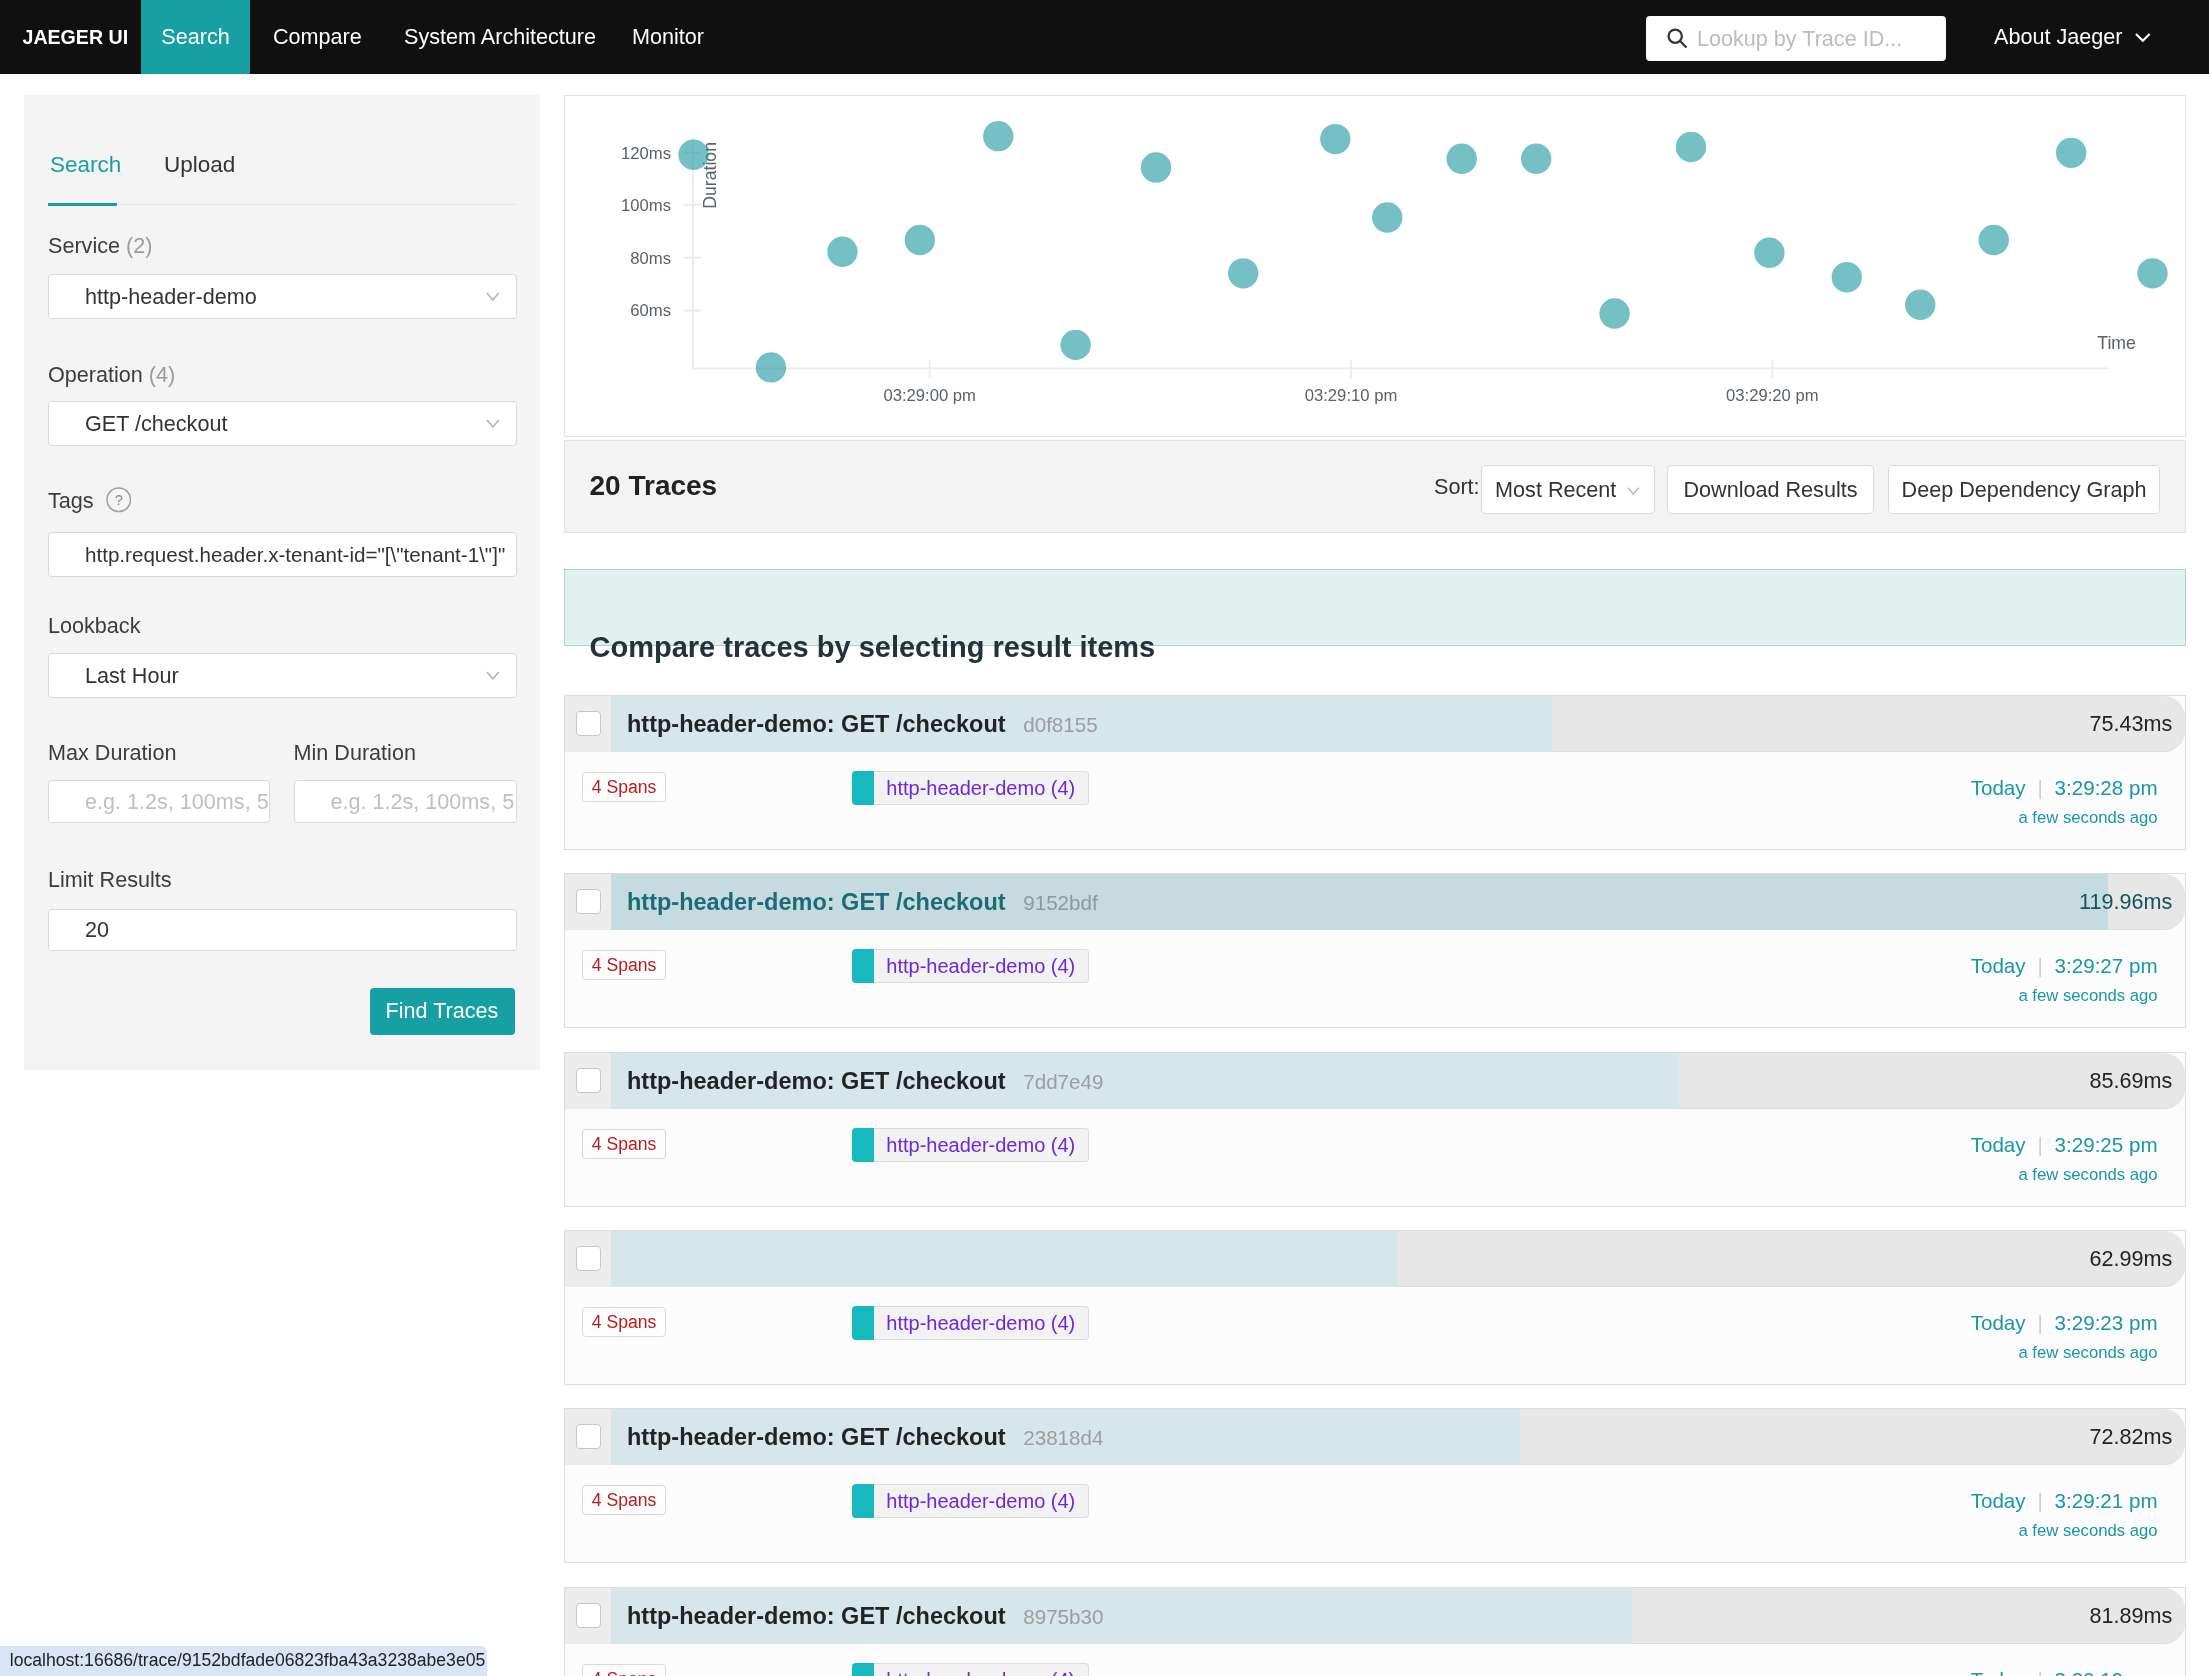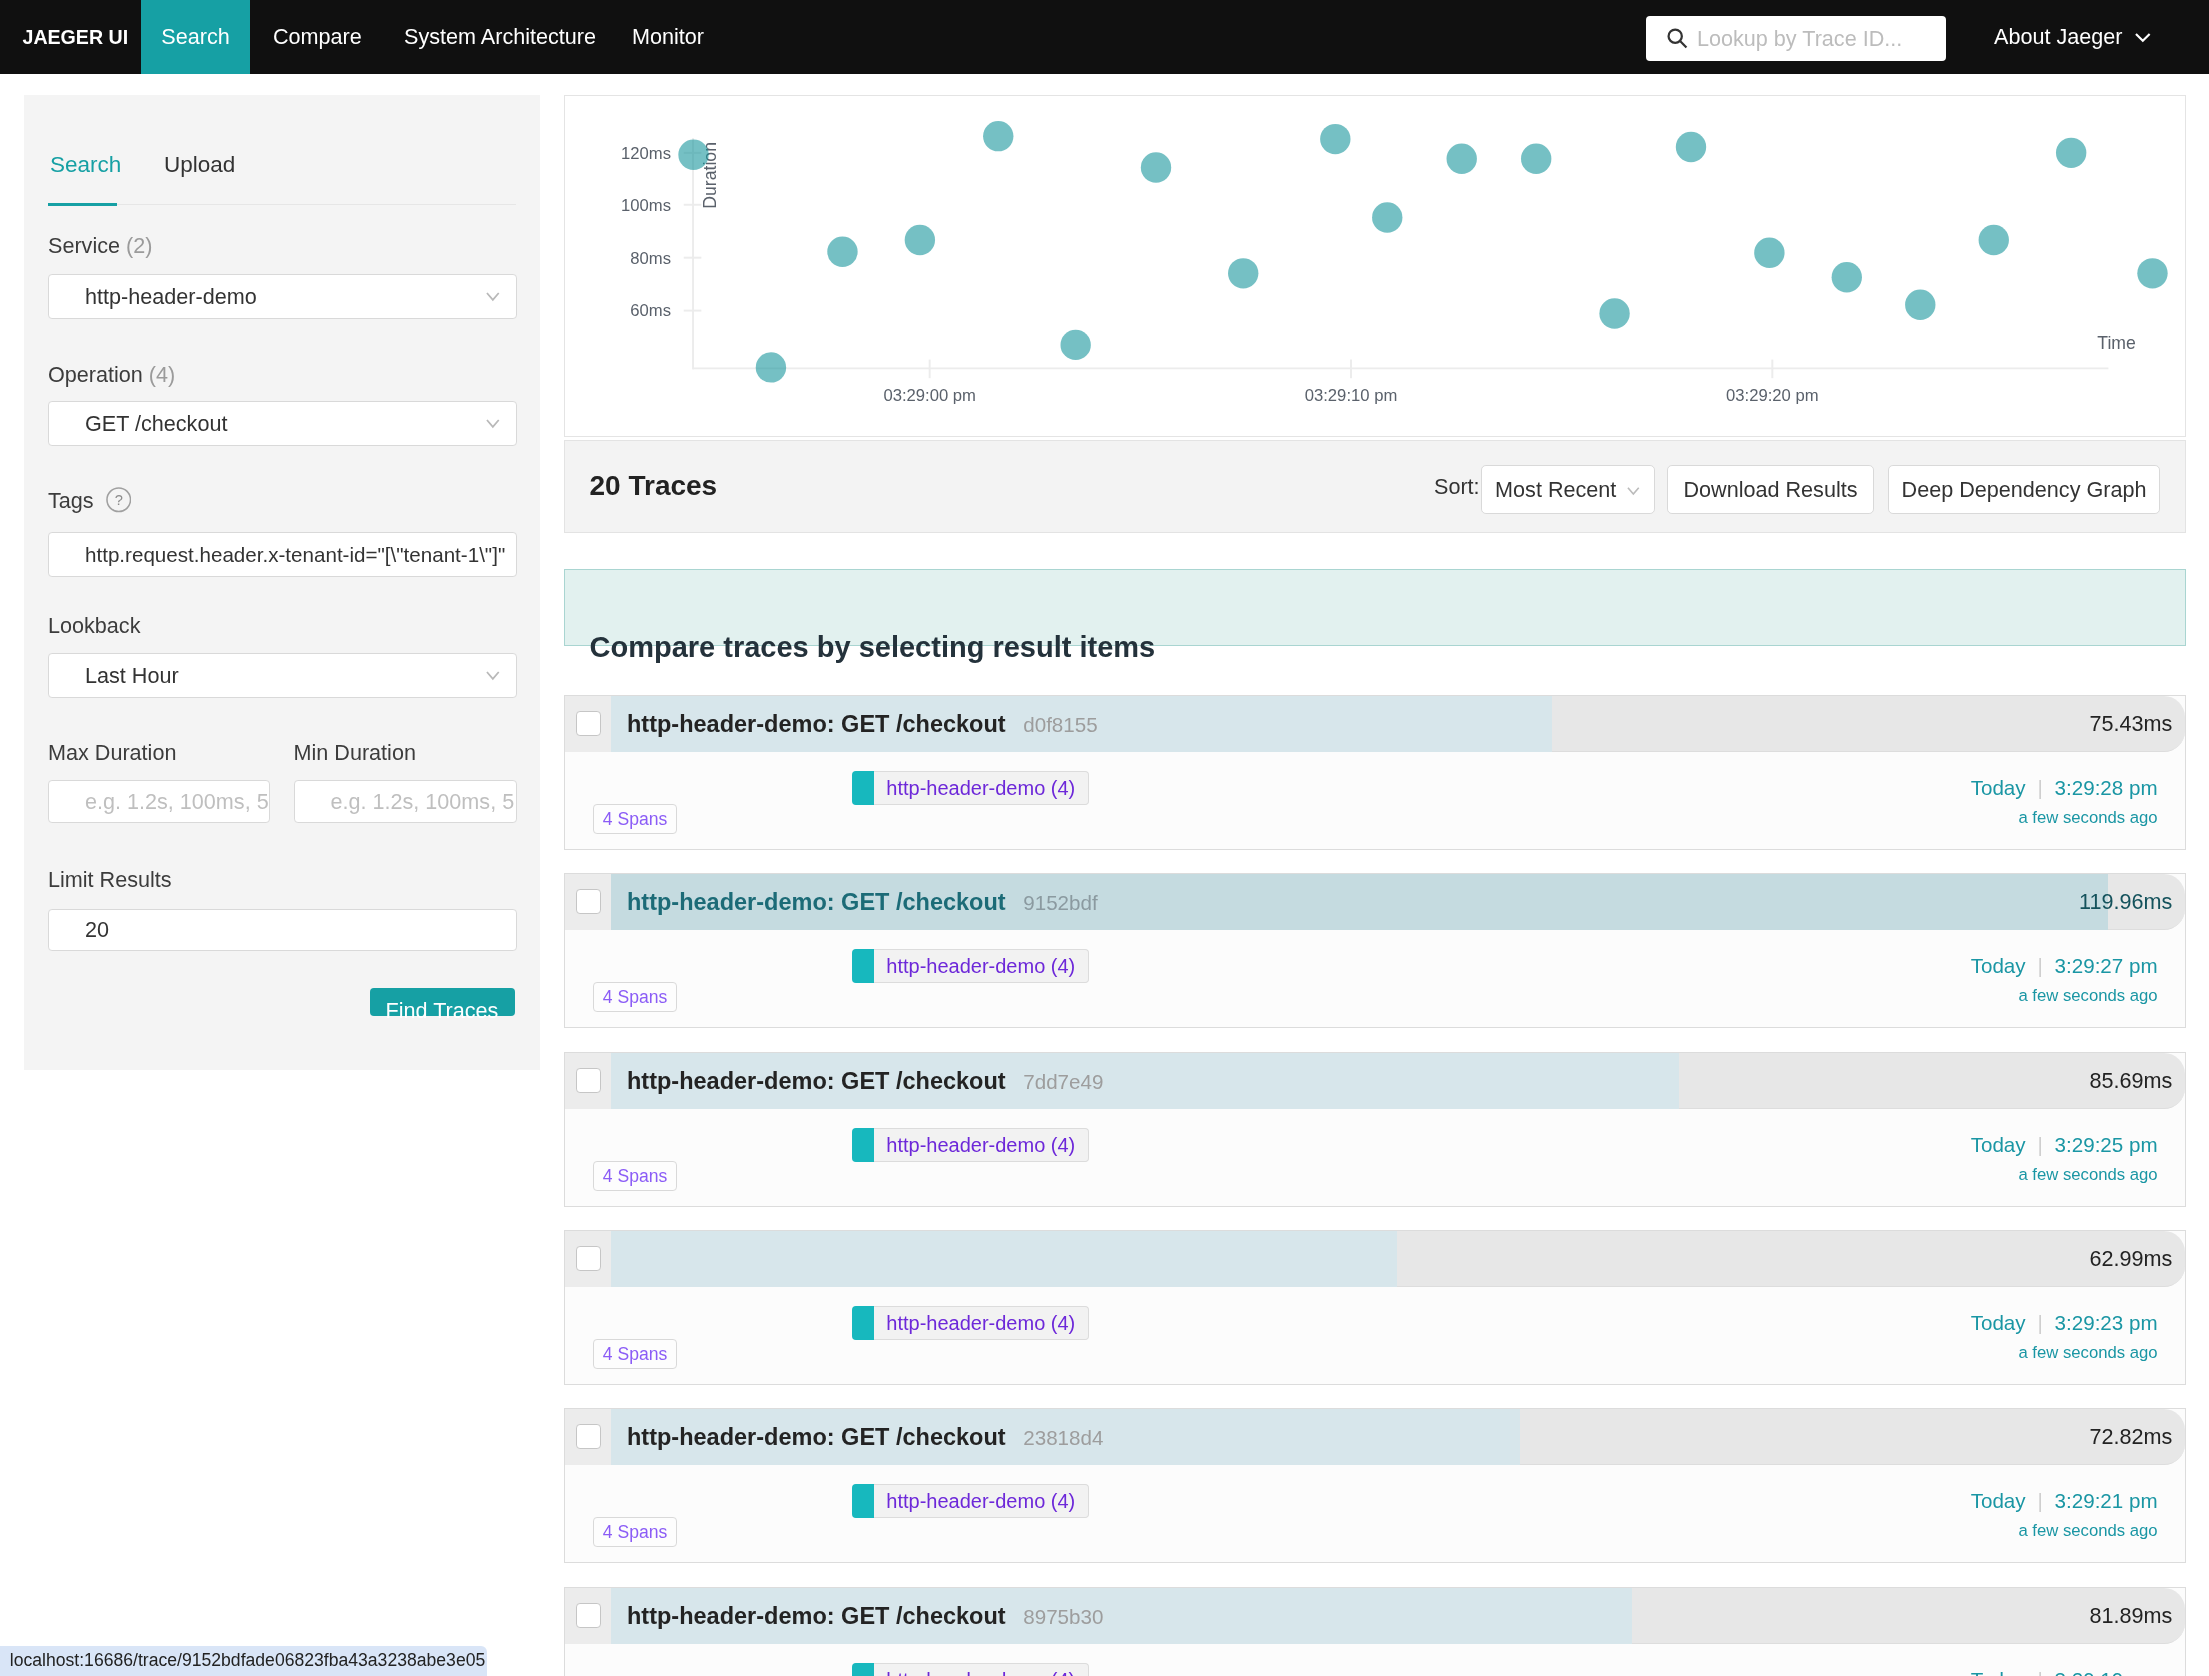--- a/index.html
+++ b/index.html
@@ -21,21 +21,21 @@
 .side { position:absolute; left:23.5px; top:95px; width:516px; height:975px; background:#f4f4f4; }
 .tabs { position:absolute; left:24.5px; top:0; width:468px; height:110px; border-bottom:1px solid #e6e6e6; }
 .tab-search { position:absolute; left:2px; top:57px; color:#16a0a4; font-size:22.5px; }
 .tab-upload { position:absolute; left:116px; top:57px; color:#333; font-size:22.5px; }
 .tab-line { position:absolute; left:0; top:108px; width:69px; height:2.9px; background:#16a0a4; }
 .lbl { position:absolute; left:24.5px; font-size:21.6px; color:#3c3c3c; }
 .lbl .cnt { color:#9b9b9b; }
 .ctl { position:absolute; left:24.5px; width:469px; height:45px; background:#fff; border:1px solid #d9d9d9; border-radius:3.9px; font-size:21.6px; color:#333; line-height:43px; padding-left:36px; overflow:hidden; }
 .ctl .chev { position:absolute; right:15.7px; top:15.7px; width:15.7px; height:11.8px; }
 .ph2 { color:#bfbfbf; }
-.findbtn { position:absolute; left:346px; top:893px; width:145px; height:28px; background:#16a0a4; border-radius:3.9px; color:#fff; font-size:21.6px; text-align:center; line-height:45px; }
+.findbtn { position:absolute; left:346px; top:893px; width:145px; height:47px; background:#16a0a4; border-radius:3.9px; color:#fff; font-size:21.6px; text-align:center; line-height:45px; }
 
 
 .chart { position:absolute; left:564px; top:95px; width:1622px; height:342px; background:#fff; border:1px solid #e4e4e4; }
 
 
 .tracesbar { position:absolute; left:564px; top:440px; width:1622px; height:93px; background:#f3f3f3; border:1px solid #e3e3e3; }
 .tracesbar h2 { position:absolute; left:24.5px; top:29px; font-size:28px; color:#222; font-weight:bold; }
 .sortlbl { position:absolute; left:869px; top:33px; font-size:21.6px; color:#333; }
 .wbtn { position:absolute; top:23.5px; height:49px; background:#fff; border:1px solid #d9d9d9; border-radius:4.9px; font-size:21.6px; color:#333; text-align:center; line-height:47px; }
 
@@ -45,21 +45,21 @@
 
 
 .card { position:absolute; left:564px; width:1622px; height:155px; border:1px solid #dcdcdc; background:#fcfcfc; }
 .chead { position:absolute; left:0; top:0; width:1620px; height:56px; background:#e7e7e7; border-bottom:1px solid #ddd;border-radius:21px; }
 .cbcell { position:absolute; left:0; top:0; width:46px; height:56px; background:#ececec; }
 .cbox { position:absolute; left:10.8px; top:14.7px; width:25.5px; height:25.5px; background:#fff; border:1px solid #c6c6c6; border-radius:3.9px; }
 .cbar { position:absolute; left:46px; top:0; height:56px; background:#d7e6eb; }
 .ctitle { position:absolute; left:62px; top:0; height:56px; line-height:56px; font-size:23.5px; font-weight:bold; color:#232323; }
 .ctitle .tid { font-weight:normal; color:#9d9d9d; font-size:20.6px; margin-left:17.6px; }
 .cdur { position:absolute; right:12.7px; top:0; height:56px; line-height:56px; font-size:21.6px; color:#232323; }
-.chip1 { position:absolute; left:28px; top:76px; height:30px; background:#fdfdfd; border:1px solid #d9d9d9; border-radius:3.9px; font-size:17.6px; color:#8b5cf6; line-height:28px; padding:0 8.8px;margin-top:32px; }
+.chip1 { position:absolute; left:17px; top:76px; height:30px; background:#fdfdfd; border:1px solid #d9d9d9; border-radius:3.9px; font-size:17.6px; color:#b91c1c; line-height:28px; padding:0 8.8px; }
 .svcchip { position:absolute; left:287px; top:75px; height:34px; }
 .svcchip .blk { position:absolute; left:0; top:0; width:21.6px; height:34px; background:#17b8be; border-radius:3.9px 0 0 3.9px; }
 .svcchip .svclbl { position:absolute; left:21.6px; top:0; height:34px; background:#f2f2f2; border:1px solid #dcdcdc; border-left:none; border-radius:0 3.9px 3.9px 0; font-size:20px; color:#6d28d9; line-height:32px; padding:0 12.7px; }
 .when { position:absolute; right:27.4px; top:80px; font-size:20.6px; color:#1a96a4; text-align:right; }
 .when .sep { color:#cfcfcf; margin:0 11.8px; }
 .ago { position:absolute; right:27.4px; top:112px; font-size:16.7px; color:#1a96a4; }
 
 .statusbar { position:absolute; left:0; top:1646px; width:487px; height:30px; background:#d9e5f7; border-radius:0 5.9px 0 0; font-size:17.6px; color:#222; line-height:29px; padding-left:9.8px; }
 </style>
 </head>

